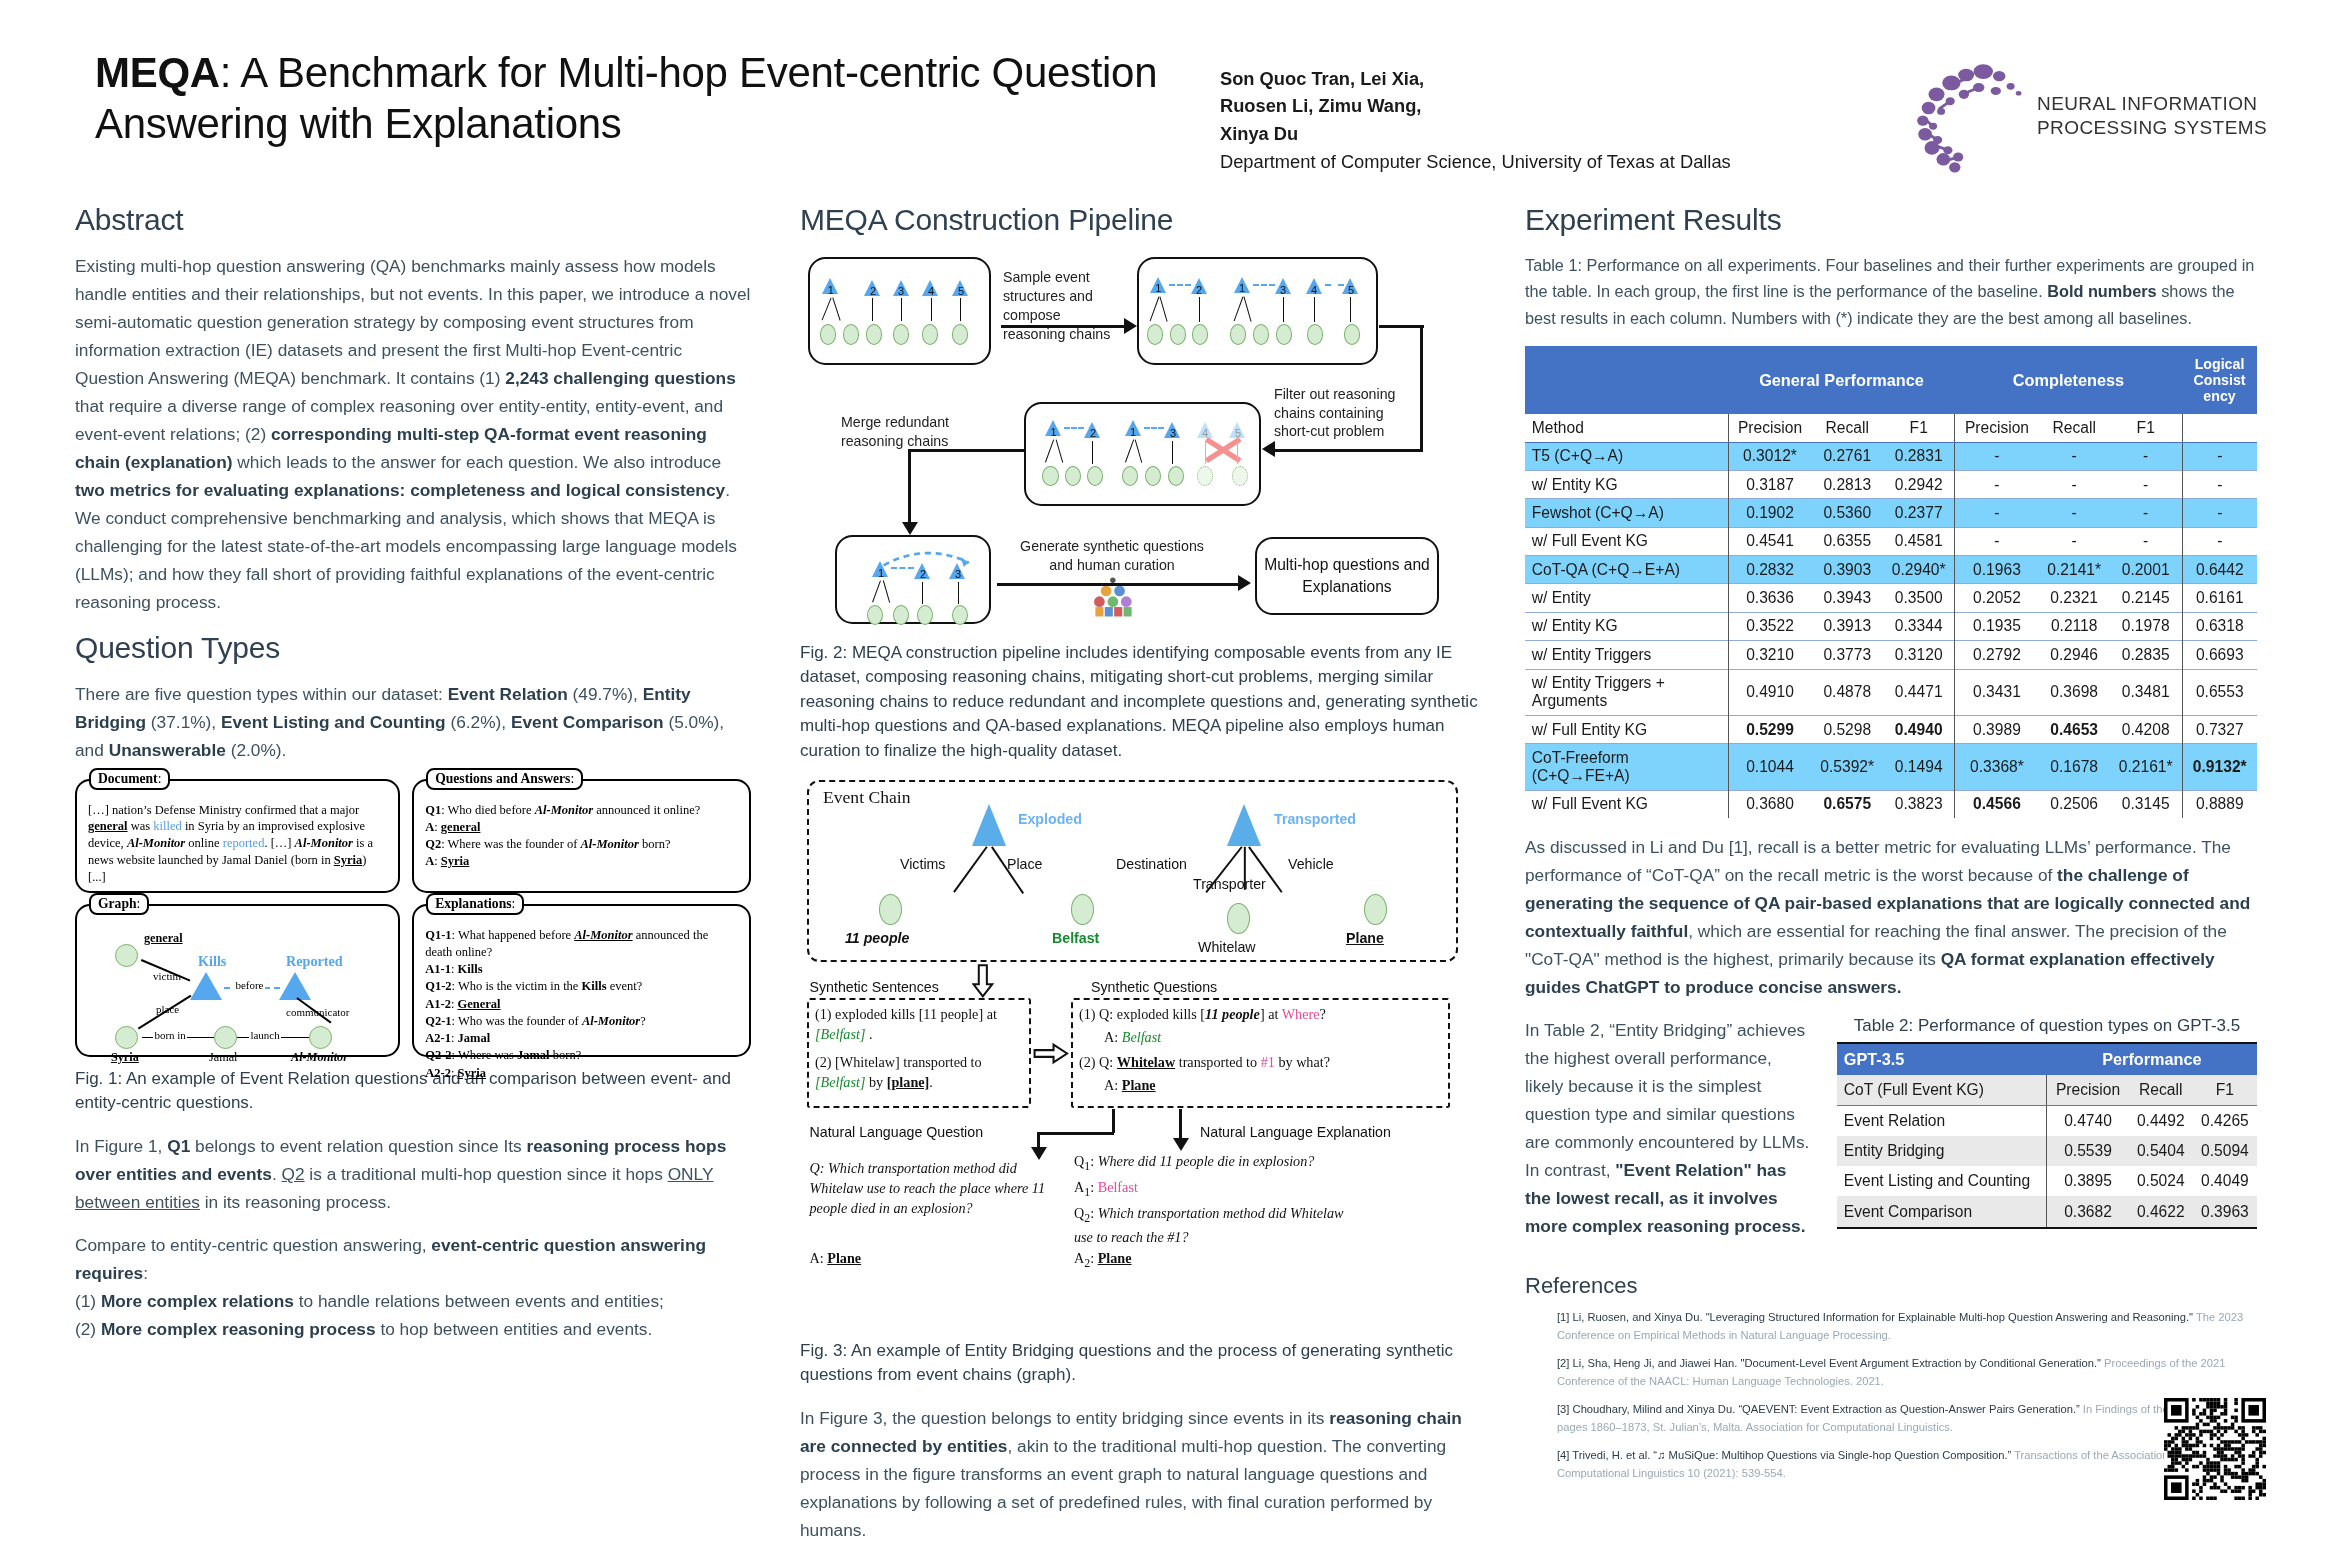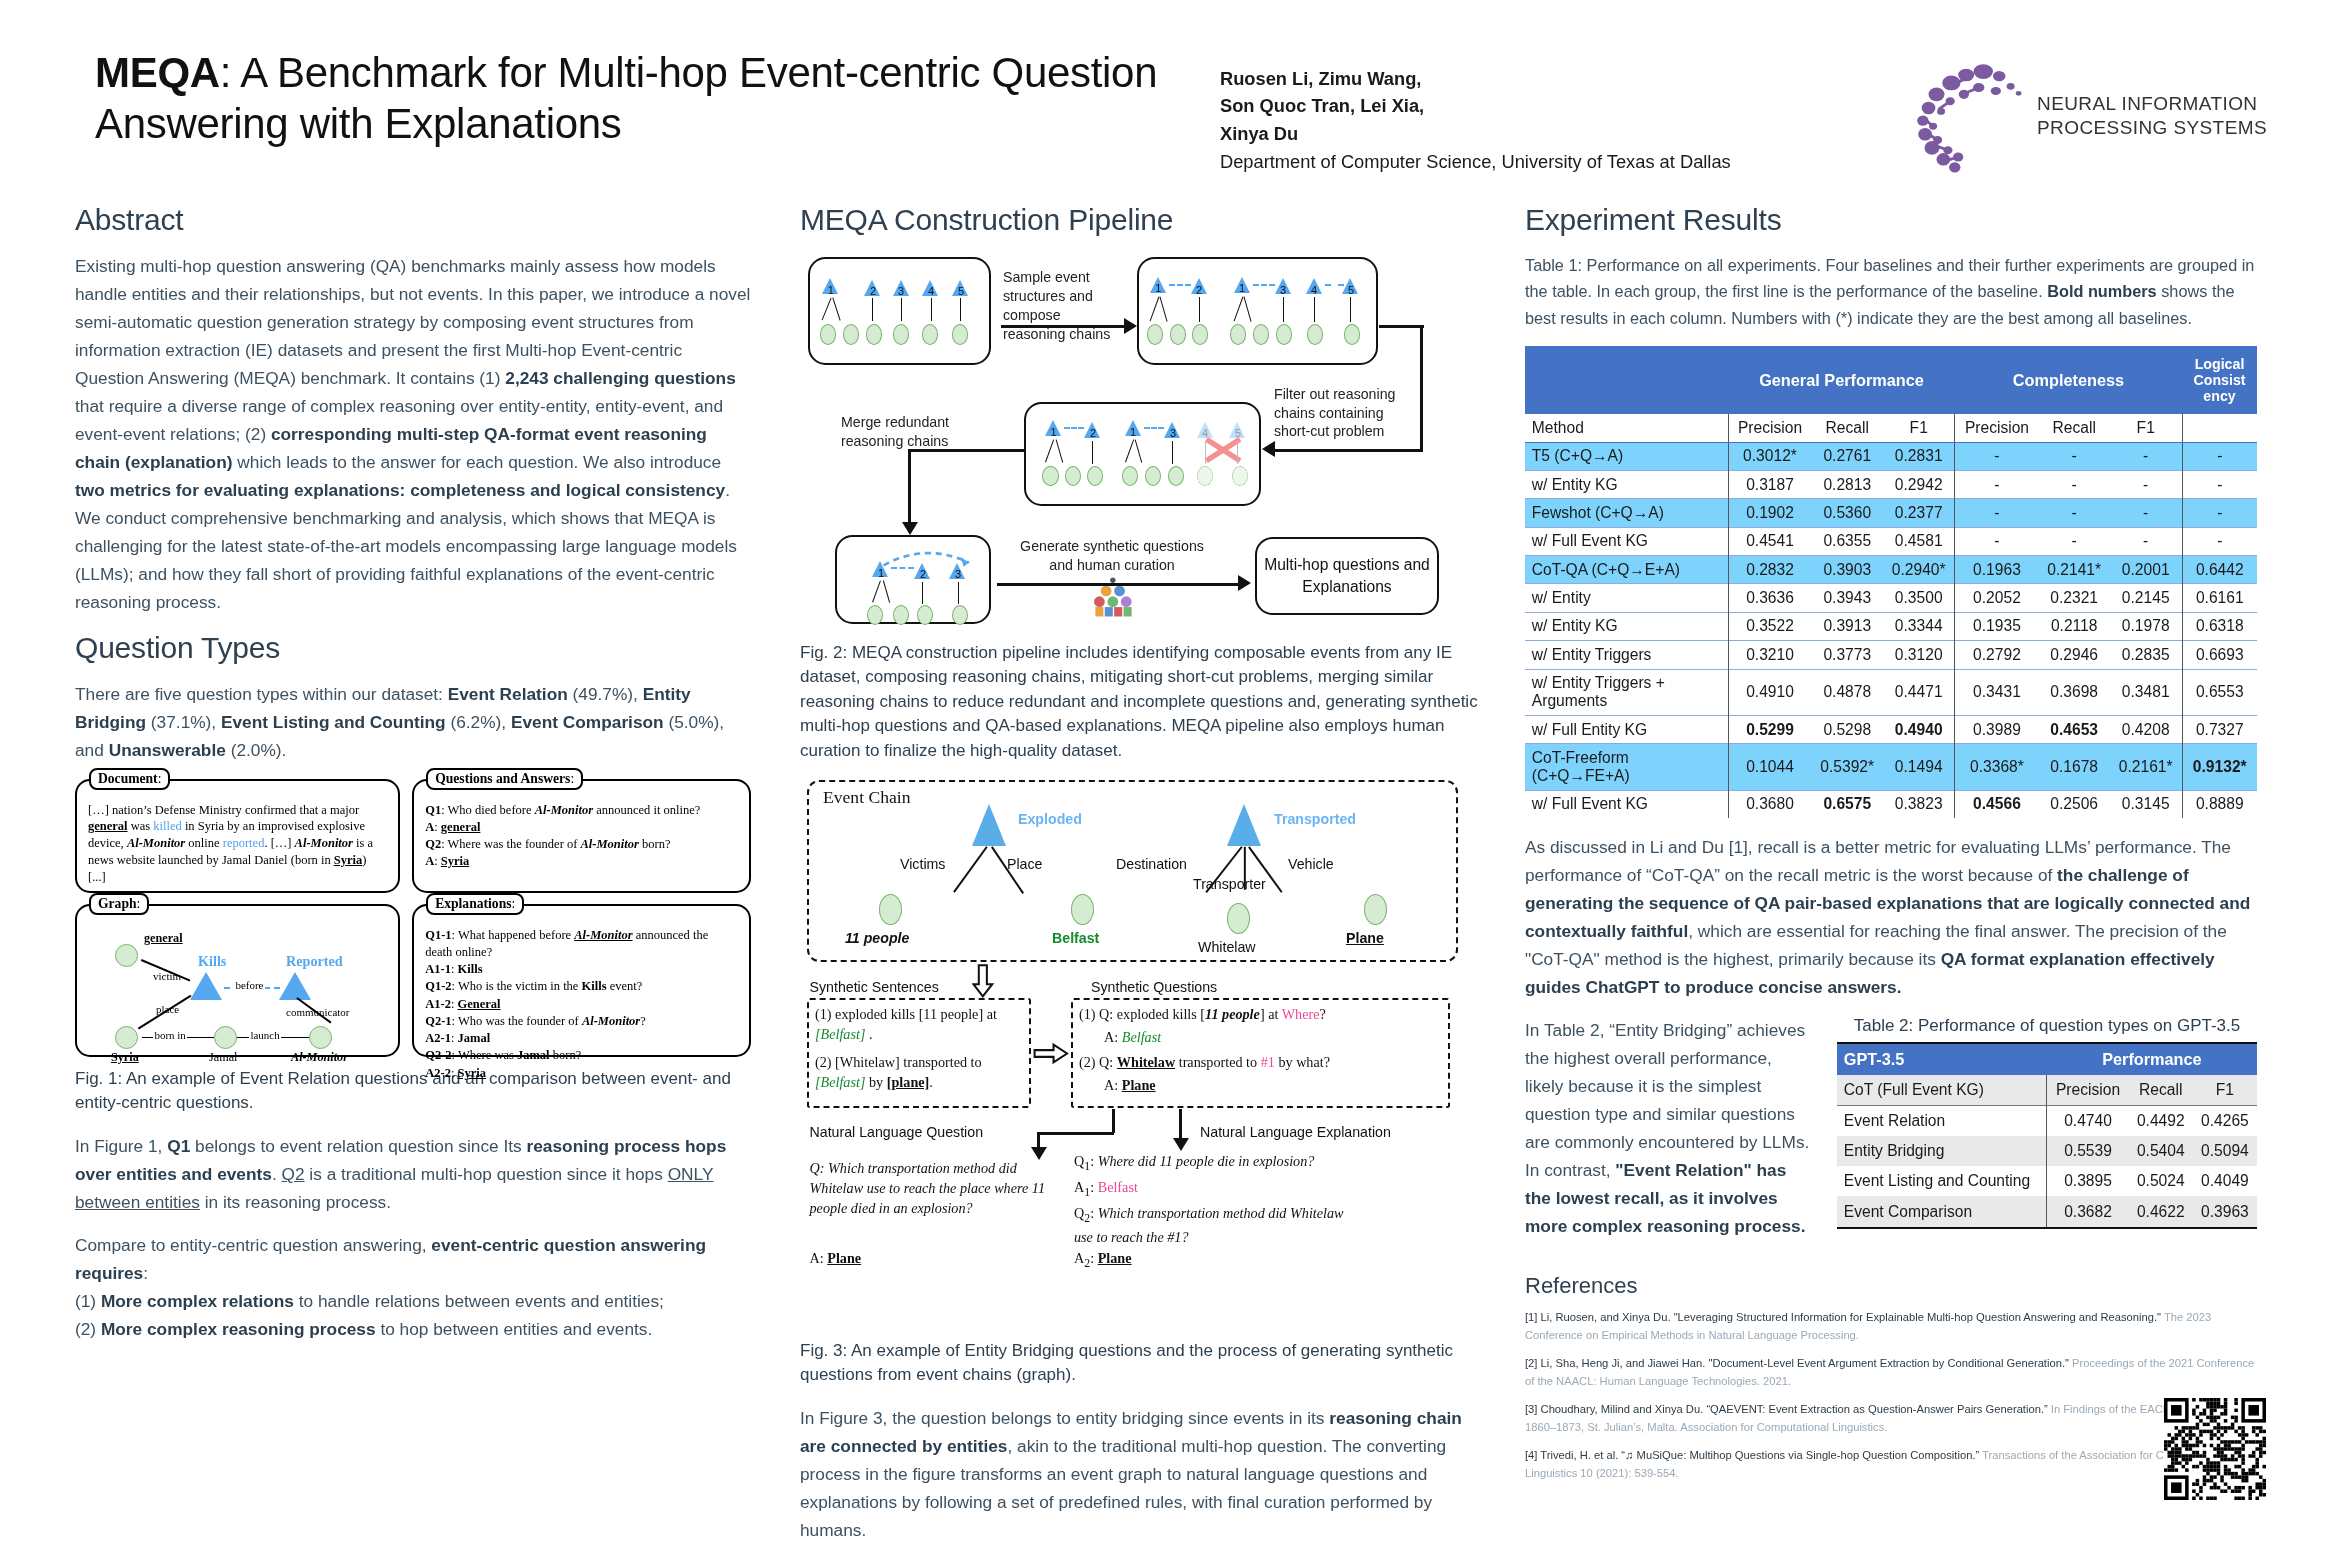--- a/index.html
+++ b/index.html
@@ -115,37 +115,37 @@
   table.t2 .botline td { border-bottom: 2px solid #111; }
   table.t2 .midline td { border-bottom: 1.4px solid #777; }
 
   .t2wrap { display: flex; gap: 27px; margin-top: 9.5px; }
   .t2left { width: 285px; }
   .t2right { width: 420px; }
   .t2cap { font-size: 17px; color: #2f4050; margin-bottom: 1.4px; text-align: center; }
 
   
   h3.refhdr { font-size: 22px; font-weight: 400; color: #2f4050; margin: 17.6px 0 9.5px 0; }
-  p.ref { font-size: 11.2px; line-height: 1.62; color: #2b3b47; margin-bottom: 9.5px; }
+  p.ref { font-size: 11.2px; line-height: 1.62; color: #2b3b47; margin-bottom: 9.5px; margin-left: 32px; }
   p.ref .grey { color: #9aa9b5; }
 
   .qr { position: absolute; right: 76px; bottom: 61px; width: 102px; height: 102px; }
 </style>
 </head>
 <body>
 
 <div class="poster">
 
   <div class="header">
     <div class="title-block">
       <div class="title"><b>MEQA</b><span>: A Benchmark for Multi-hop Event-centric Question Answering with Explanations</span></div>
     </div>
     <div class="authors">
+      <div class="nm">Son Quoc Tran, Lei Xia,</div>
       <div class="nm">Ruosen Li, Zimu Wang,</div>
-      <div class="nm">Son Quoc Tran, Lei Xia,</div>
       <div class="nm">Xinya Du</div>
       <div class="aff">Department of Computer Science, University of Texas at Dallas</div>
     </div>
     <div class="logo-wrap">
       <div class="logo">
         <svg width="114" height="114" viewBox="0 0 200 200">
           <g fill="#7b5aa0">
             <ellipse cx="118" cy="22" rx="17" ry="13"></ellipse>
               <ellipse cx="88" cy="28" rx="14" ry="11"></ellipse>
             <ellipse cx="146" cy="30" rx="11" ry="9"></ellipse>

